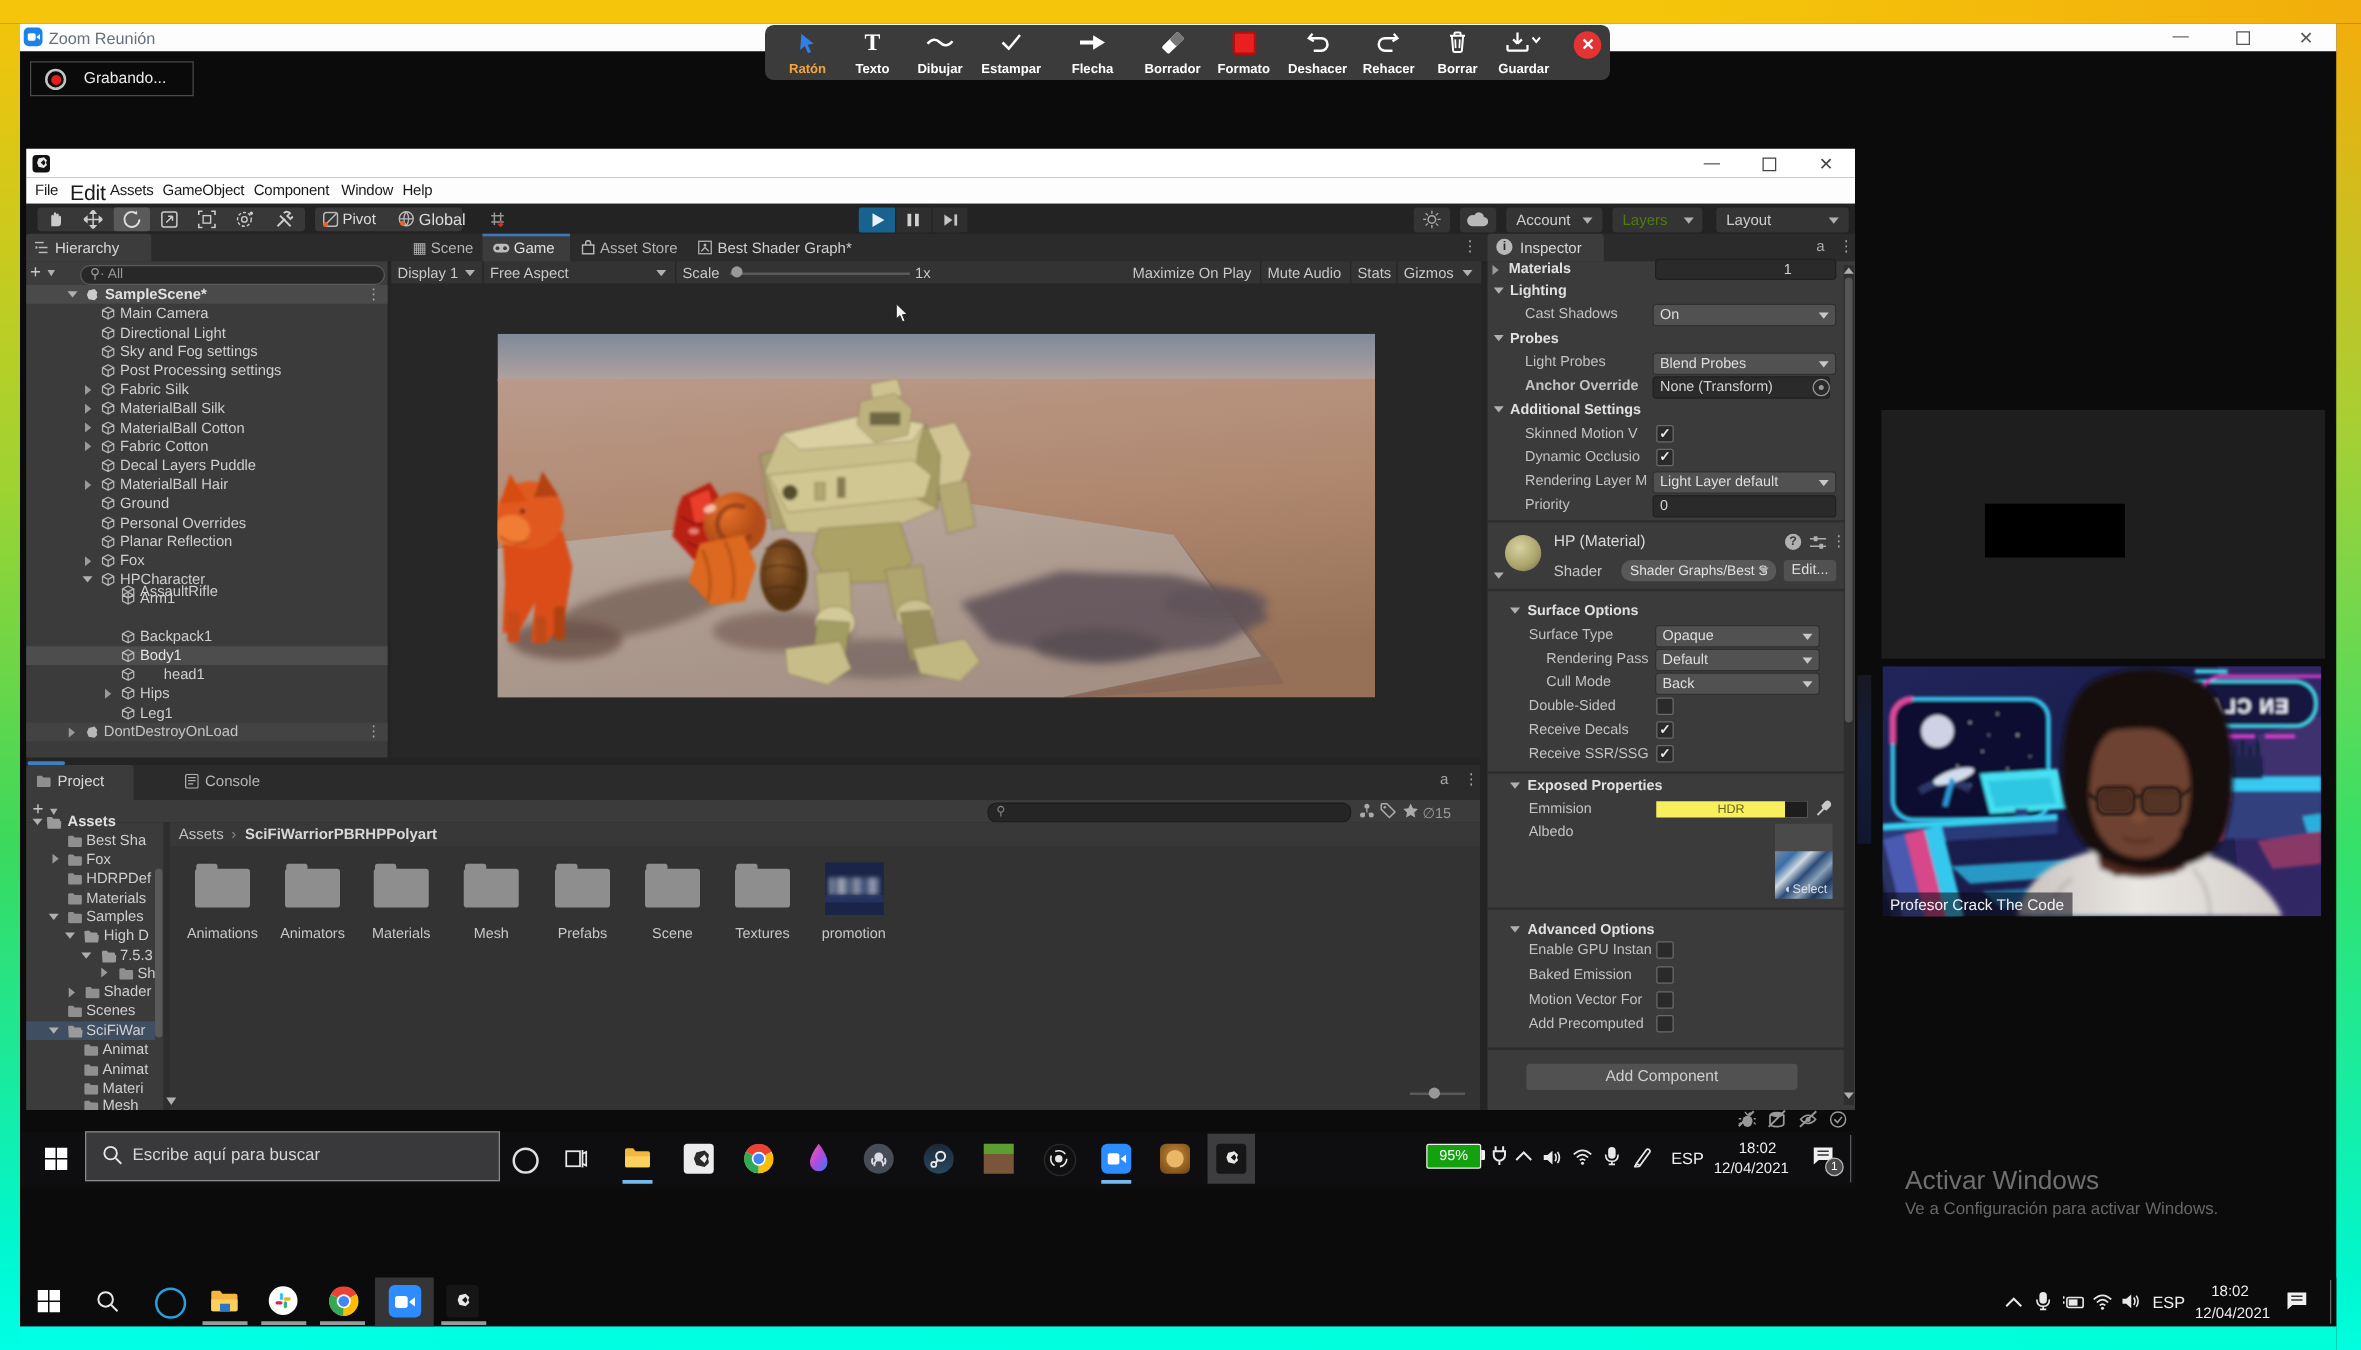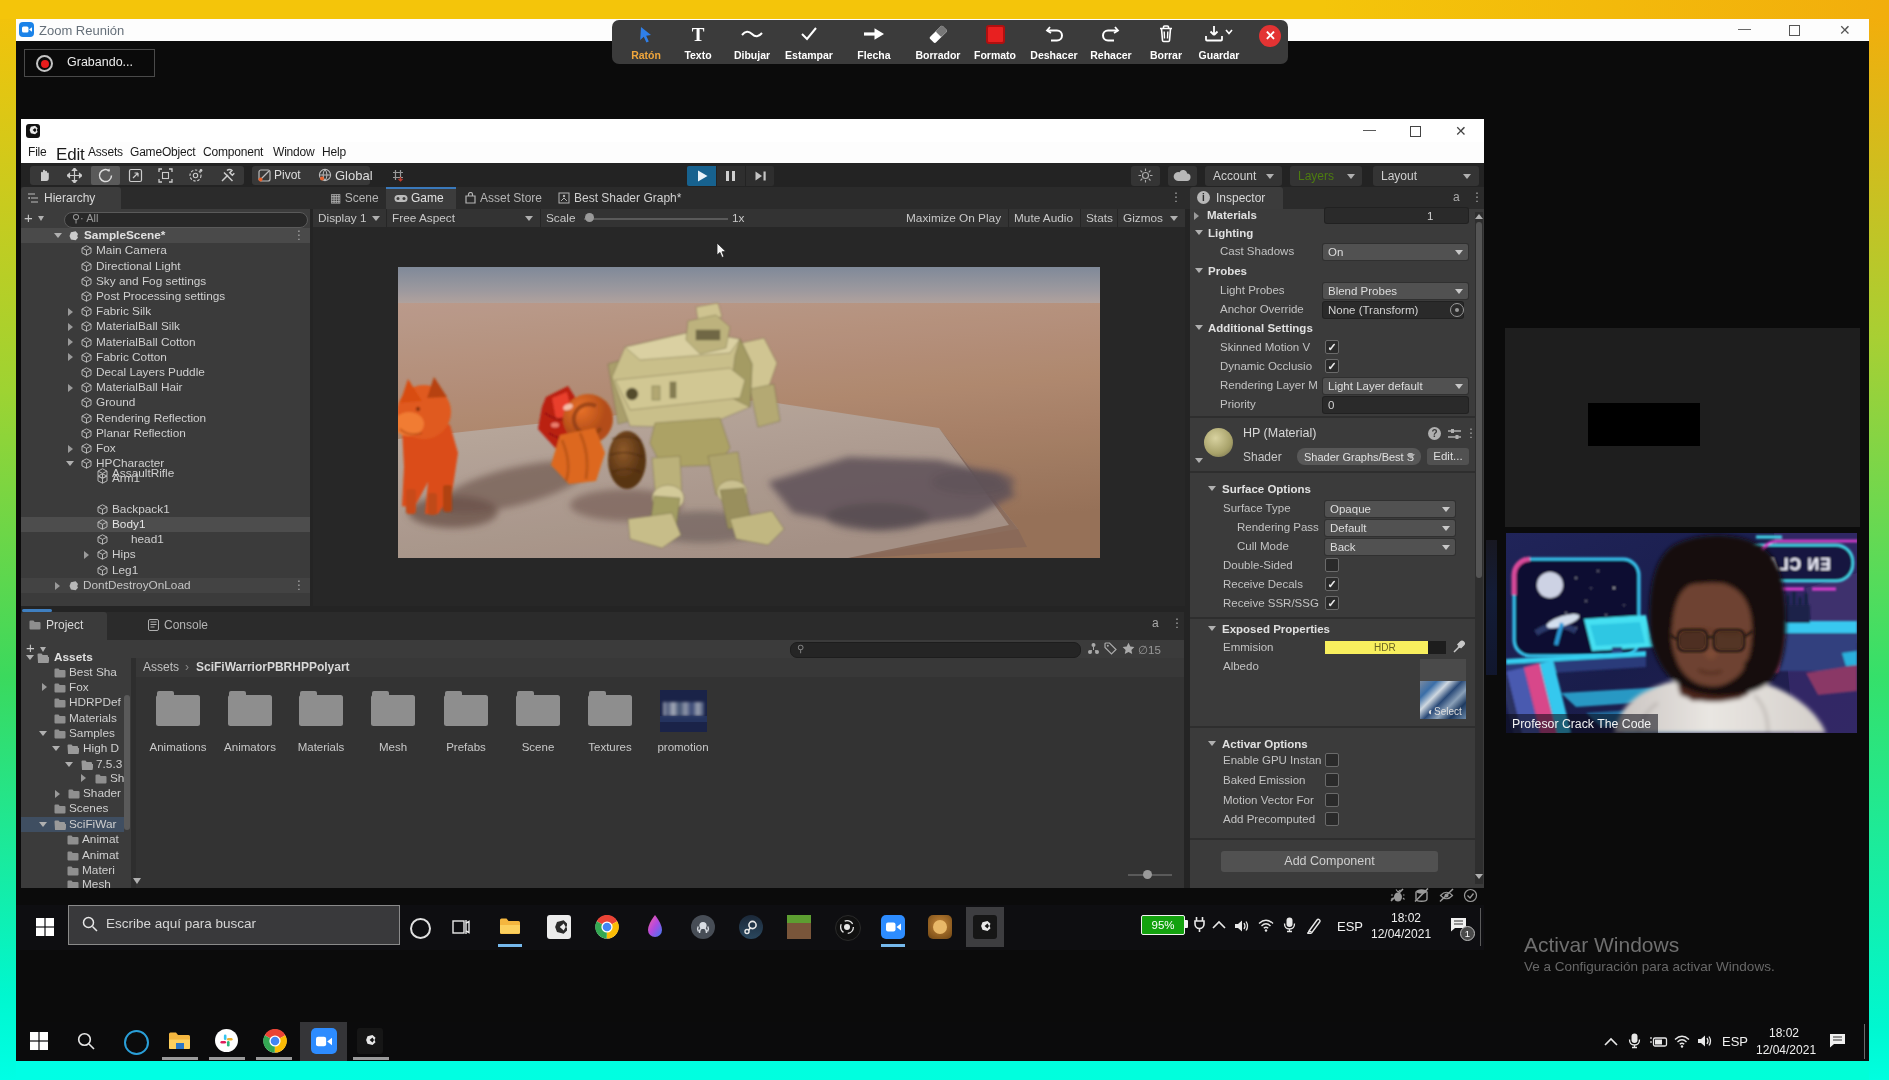--- a/index.html
+++ b/index.html
@@ -357,21 +357,21 @@
 <div class="hrow" style="top:395.4px;">
       <svg class="a" style="left:60px;top:2px" width="11" height="11">
         <use href="#cube"></use>
       </svg>
       <span style="position:absolute;left:75px;">Ground</span>
     </div>
 <div class="hrow" style="top:410.6px;">
       <svg class="a" style="left:60px;top:2px" width="11" height="11">
         <use href="#cube"></use>
       </svg>
-      <span style="position:absolute;left:75px;">Rendering Reflection</span>
+      <span style="position:absolute;left:75px;">Personal Overrides</span>
     </div>
 <div class="hrow" style="top:425.8px;">
       <svg class="a" style="left:60px;top:2px" width="11" height="11">
         <use href="#cube"></use>
       </svg>
       <span style="position:absolute;left:75px;">Planar Reflection</span>
     </div>
 <div class="hrow" style="top:441px;">
       <div class="rarr" style="left:47px;top:3.5px;"></div>
       <svg class="a" style="left:60px;top:2px" width="11" height="11">
@@ -590,21 +590,21 @@
 <div class="ihdr" style="left:1207px;top:209px;">Materials</div>
 <div class="fld" style="left:1325px;top:208px;width:138px;height:15px;text-indent:97px;">1</div>
 <div class="harr" style="left:1195px;top:230px;"></div>
 <div class="ihdr" style="left:1208px;top:227px;">Lighting</div>
 <div class="ilab" style="left:1220px;top:245px;">Cast Shadows</div>
 <div class="dd" style="left:1323px;top:243.5px;width:140px;height:16px;">On</div>
 <div class="harr" style="left:1195px;top:268px;"></div>
 <div class="ihdr" style="left:1208px;top:265px;">Probes</div>
 <div class="ilab" style="left:1220px;top:284px;">Light Probes</div>
 <div class="dd" style="left:1323px;top:282.5px;width:140px;height:16px;">Blend Probes</div>
-<div class="ilab" style="left:1220px;top:303px;">Anchor Override</div>
+<div class="ilab" style="left:1220px;top:303px;font-weight:bold;">Anchor Override</div>
 <div class="fld" style="left:1323px;top:301.5px;width:135px;height:16px;">None (Transform)</div>
 <div class="a" style="left:1450px;top:303px;width:12px;height:12px;border-radius:50%;border:1.3px solid #999;"></div>
 <div class="a" style="left:1454.5px;top:307.5px;width:4px;height:4px;border-radius:50%;background:#999;"></div>
 <div class="harr" style="left:1195px;top:325px;"></div>
 <div class="ihdr" style="left:1208px;top:322px;">Additional Settings</div>
 <div class="ilab" style="left:1220px;top:341px;">Skinned Motion V</div>
 <div class="cb" style="left:1325px;top:340px;">✓</div>
 <div class="ilab" style="left:1220px;top:360px;">Dynamic Occlusio</div>
 <div class="cb" style="left:1325px;top:359px;">✓</div>
 <div class="ilab" style="left:1220px;top:379px;">Rendering Layer M</div>
@@ -651,21 +651,21 @@
 <div class="t" style="left:1374px;top:642px;font-size:10px;color:#6a6424;">HDR</div>
 <svg class="a" style="left:1452px;top:640px" width="13" height="14" viewBox="0 0 13 14">
       <path d="M2 12 l5-5 M8.5 2 a2 2 0 0 1 3 3 l-2.5 2.5 -3-3 Z M6 5.5 l2 2" stroke="#c8c8c8" stroke-width="1.5" fill="#c8c8c8"></path>
     </svg>
 <div class="ilab" style="left:1223px;top:660px;">Albedo</div>
 <div class="a" style="left:1420px;top:659px;width:46px;height:60px;background:#4a4a4a;"></div>
 <div class="a" style="left:1420px;top:681px;width:46px;height:38px;background:linear-gradient(135deg,#7a8aa0 0%,#3a6ea8 20%,#cfd8e0 35%,#2a4a78 50%,#8aa0b8 65%,#1e3a60 80%,#6a88a8 100%);"></div>
 <div class="t" style="left:1428px;top:706px;font-size:10px;color:#ddd;">◐Select</div>
 <div class="a" style="left:1190px;top:726px;width:285px;height:2px;background:#2e2e2e;"></div>
 <div class="harr" style="left:1208px;top:741px;"></div>
-<div class="ihdr" style="left:1222px;top:738px;">Activar Options</div>
+<div class="ihdr" style="left:1222px;top:738px;">Advanced Options</div>
 <div class="ilab" style="left:1223px;top:754px;">Enable GPU Instan</div>
 <div class="cb" style="left:1325px;top:753px;"></div>
 <div class="ilab" style="left:1223px;top:774px;">Baked Emission</div>
 <div class="cb" style="left:1325px;top:773px;"></div>
 <div class="ilab" style="left:1223px;top:794px;">Motion Vector For</div>
 <div class="cb" style="left:1325px;top:793px;"></div>
 <div class="ilab" style="left:1223px;top:813px;">Add Precomputed</div>
 <div class="cb" style="left:1325px;top:812px;"></div>
 <div class="a" style="left:1190px;top:838px;width:285px;height:2px;background:#2e2e2e;"></div>
 <div class="a" style="left:1221px;top:851px;width:217px;height:21px;background:#515151;border-radius:3px;color:#cfcfcf;font-size:12.5px;text-align:center;line-height:21px;">Add Component</div>

